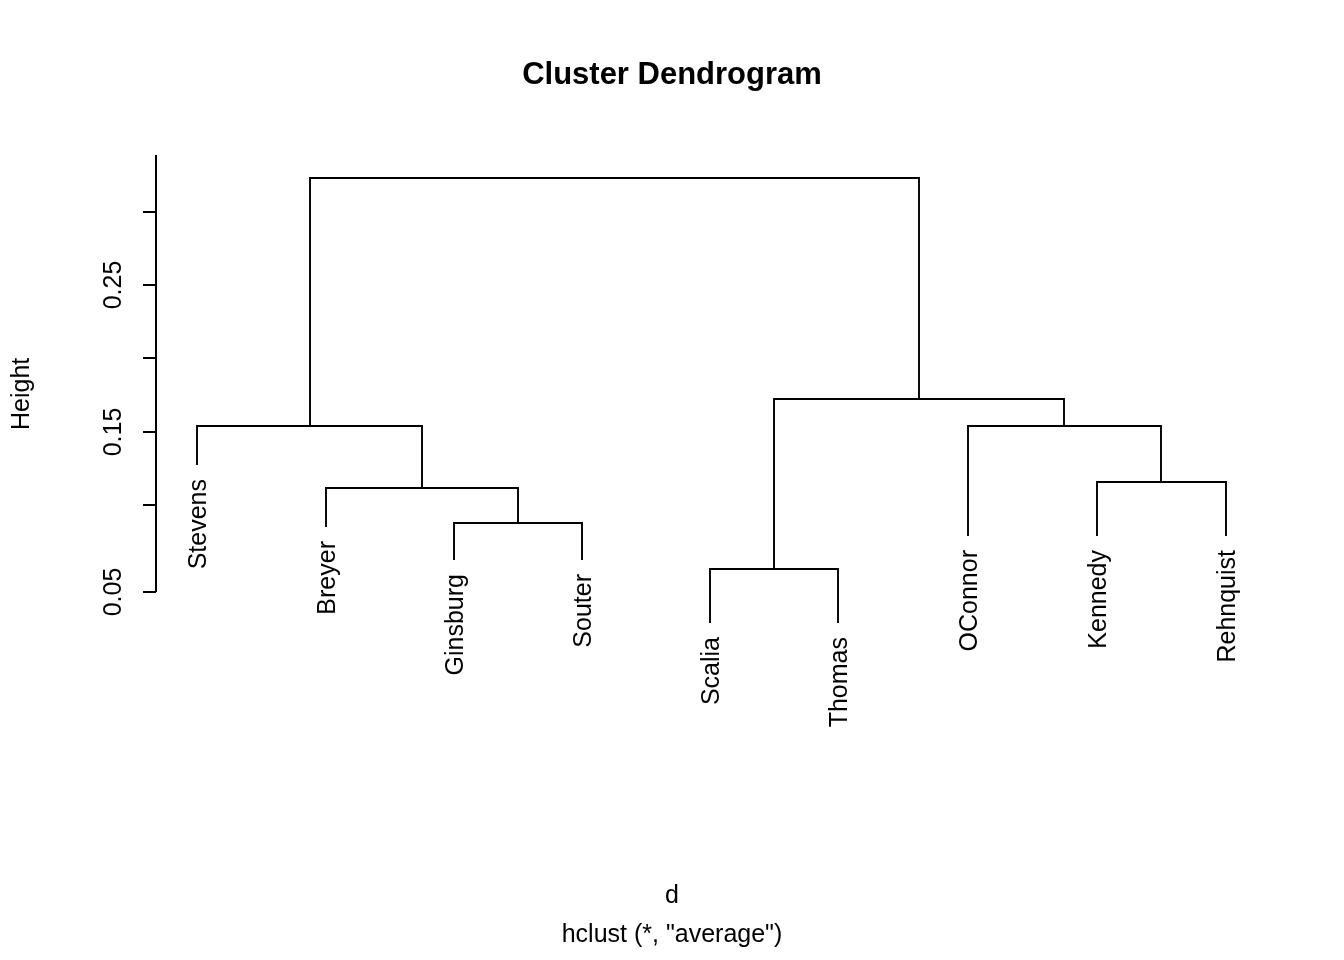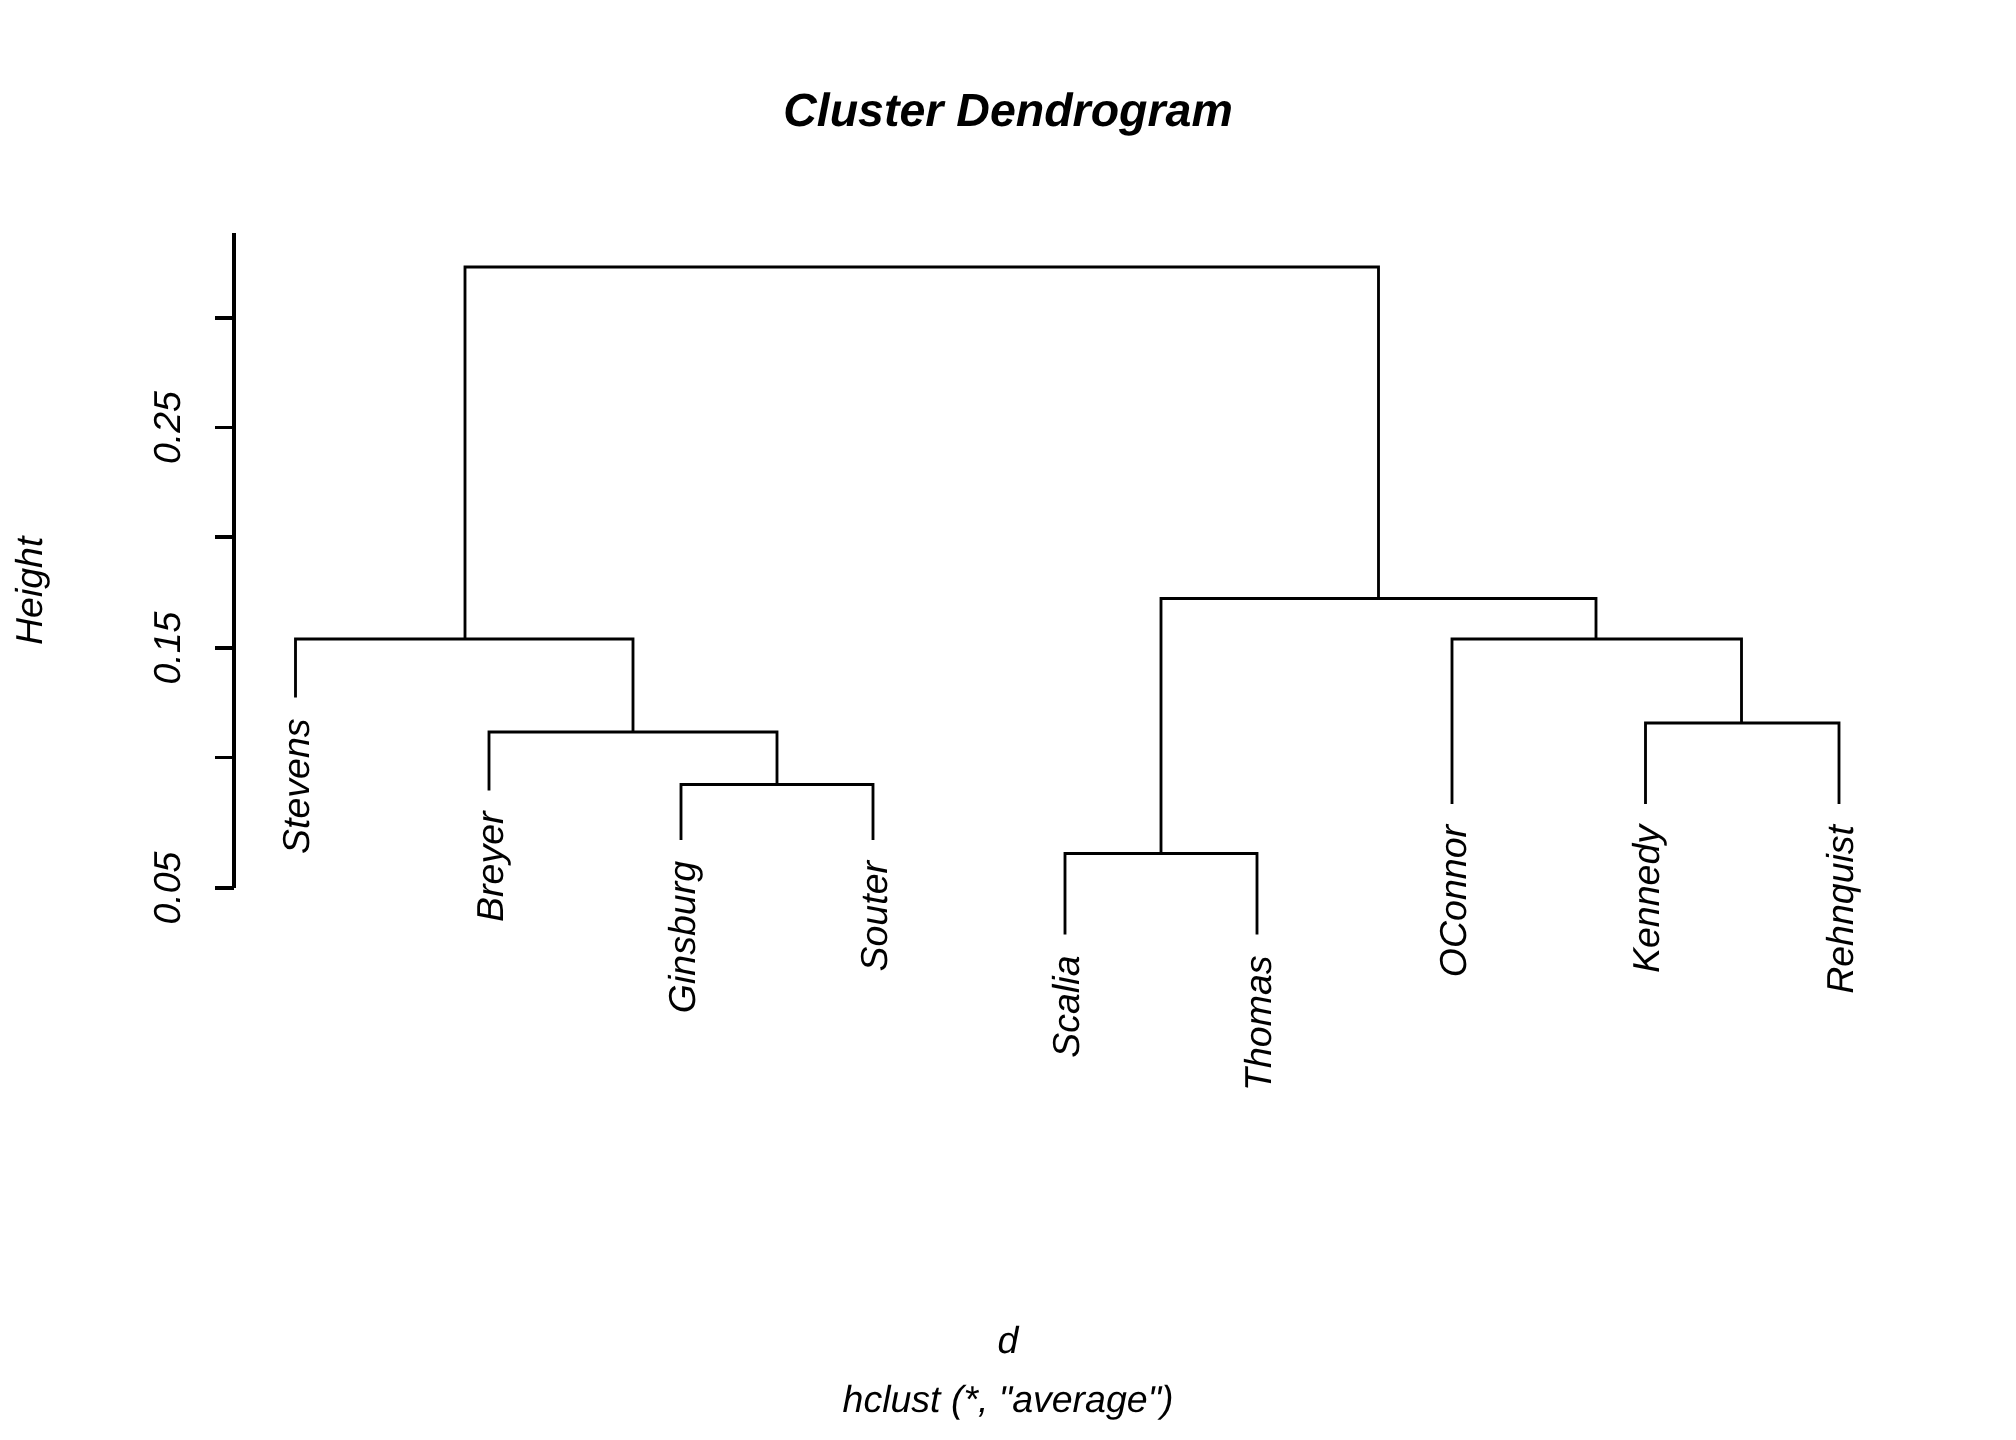--- a/index.html
+++ b/index.html
@@ -11,21 +11,20 @@
     width: 1344px;
     height: 960px;
     overflow: hidden;
     font-family: "Liberation Sans", sans-serif;
     color: #000000;
   }
   #plot {
     position: relative;
     width: 1344px;
     height: 960px;
-    font-style: italic;
   }
   .plot-title {
     position: absolute;
     left: 0;
     top: 58px;
     width: 1344px;
     text-align: center;
     font-size: 31px;
     font-weight: bold;
     letter-spacing: 0px;

